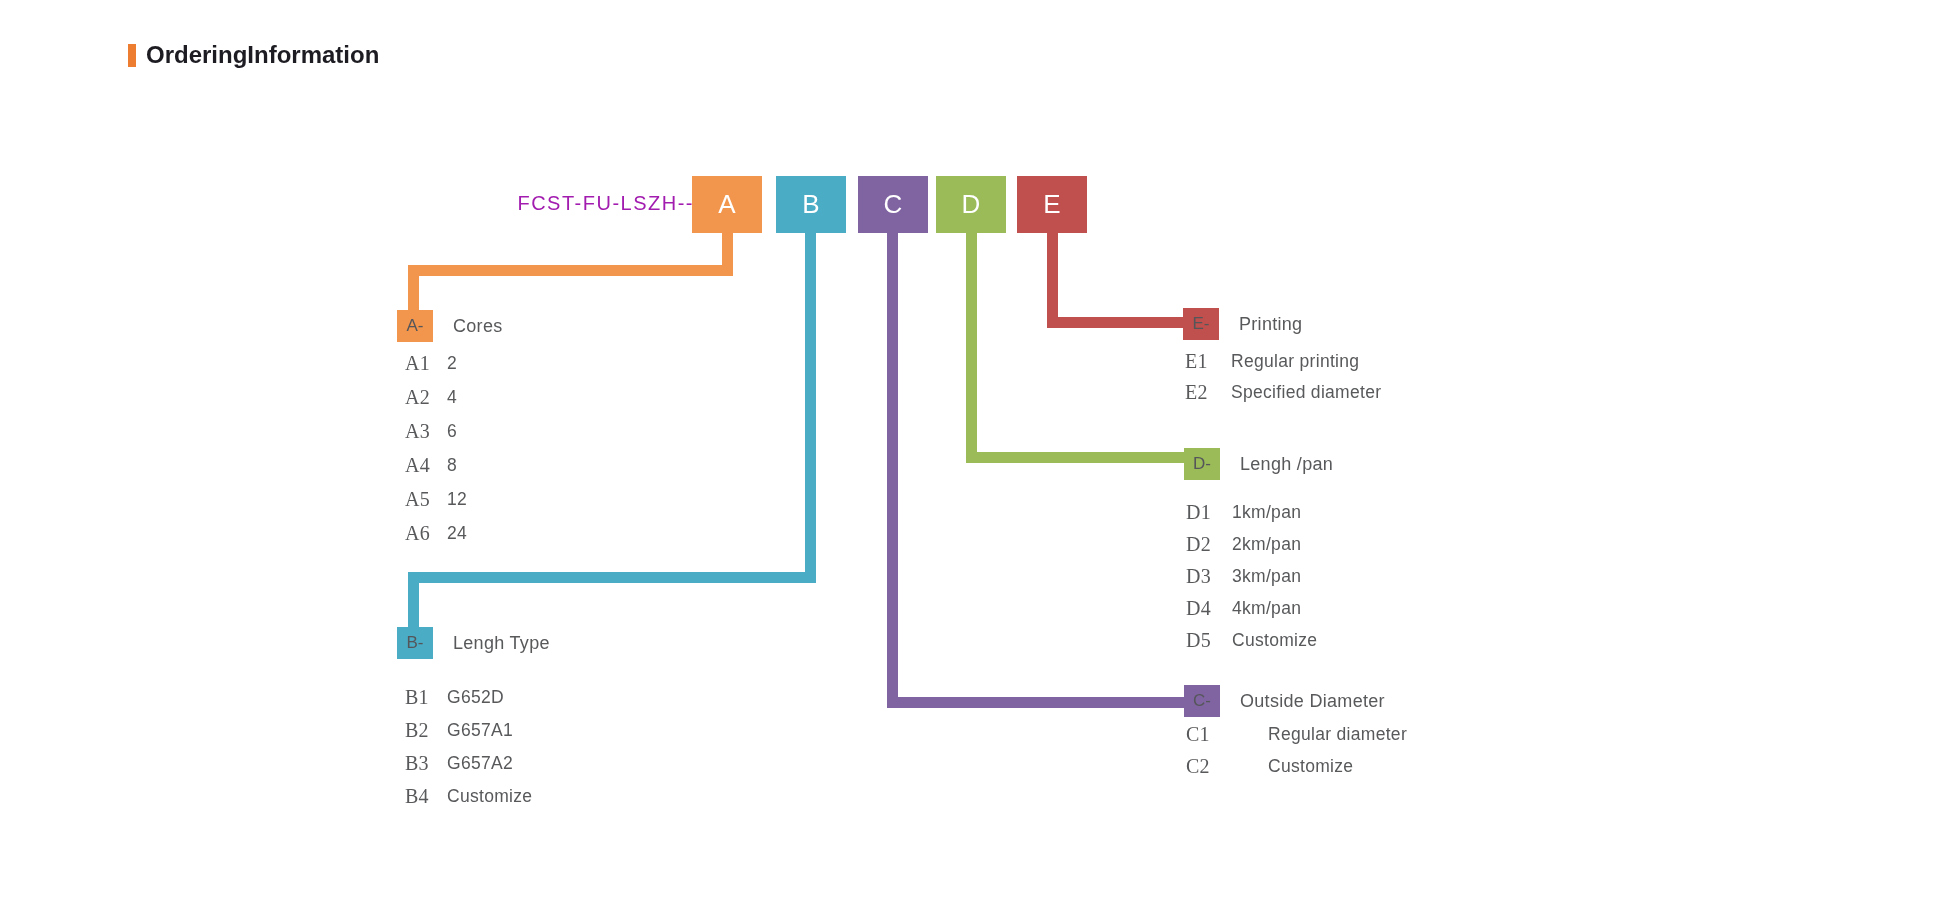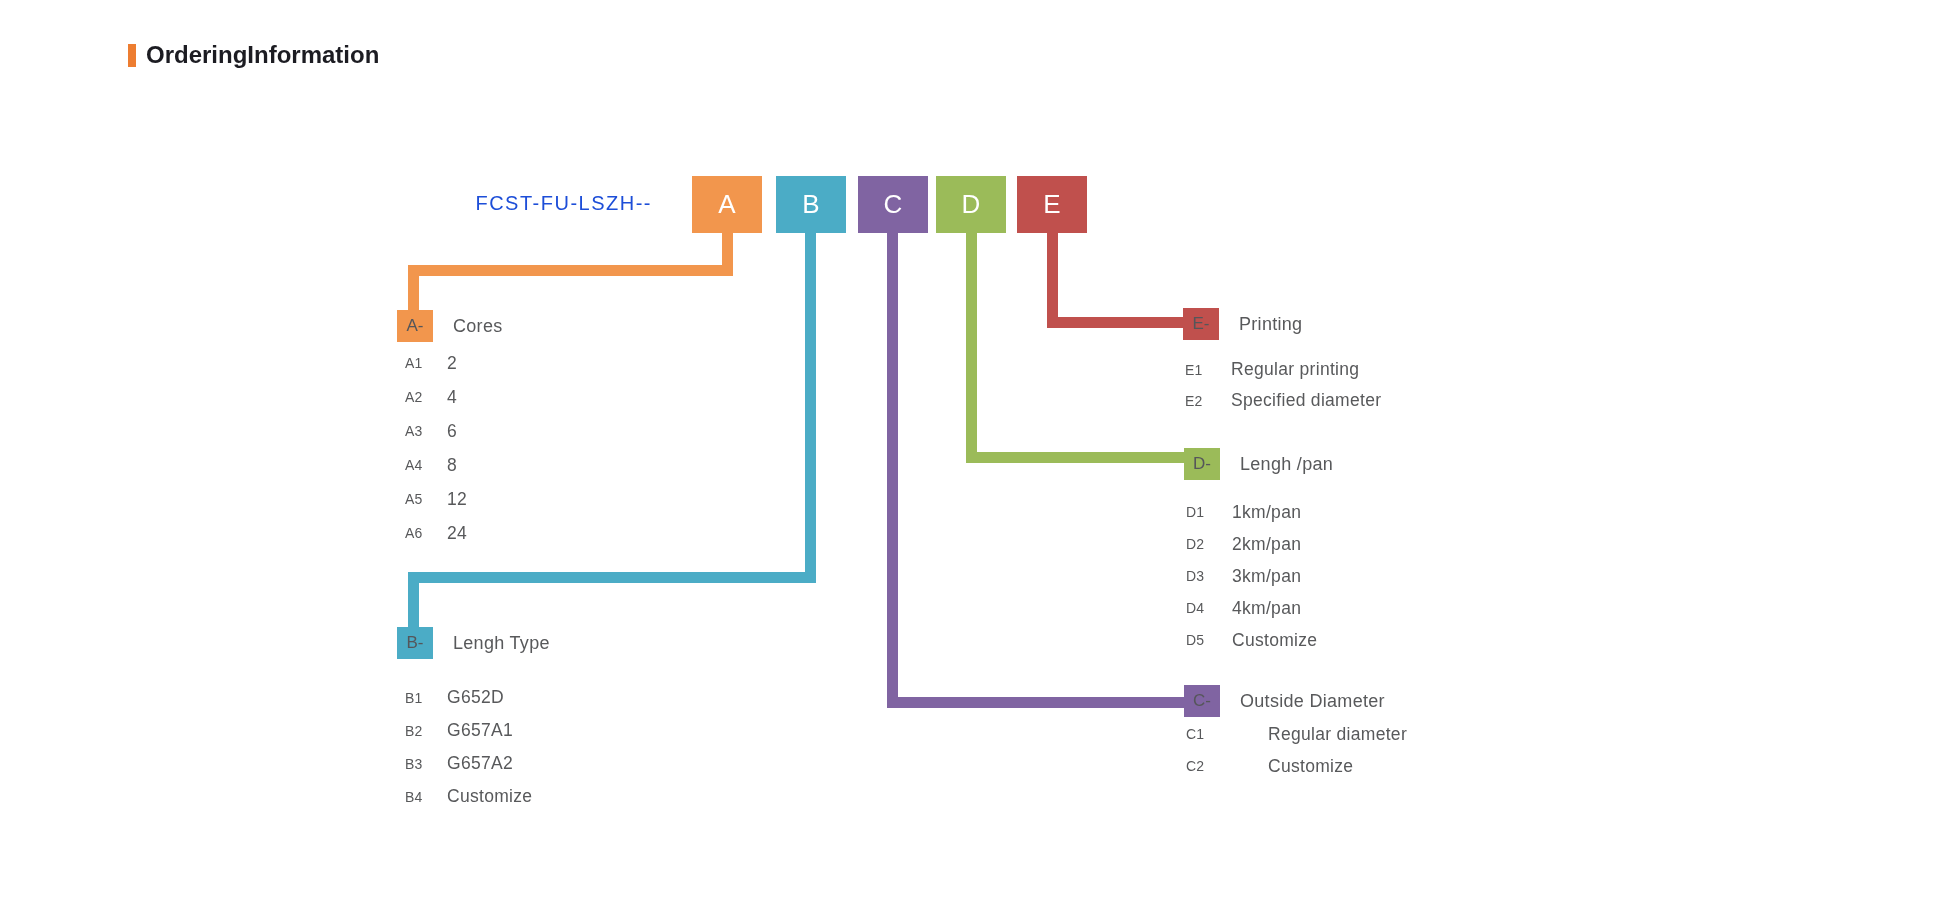--- a/index.html
+++ b/index.html
@@ -28,26 +28,26 @@
     font-size:24px;
     font-weight:700;
     color:#1c1c22;
     letter-spacing:0px;
     line-height:38px;
     white-space:nowrap;
   }
   
   .prefix{
     position:absolute;
-    left:444px; top:192px;
+    left:486px; top:192px;
     width:208px;
     text-align:right;
     font-size:20px;
     letter-spacing:1.5px;
-    color:#1d4ed8;
+    color:#a21caf;
     white-space:nowrap;
   }
   
   .code-box{
     position:absolute;
     top:176px;
     width:70px; height:57px;
     color:#ffffff;
     font-size:26px;
     text-align:center;
@@ -71,43 +71,44 @@
     margin-left:20px;
     font-size:18px;
     color:#58595b;
     letter-spacing:0.3px;
     white-space:nowrap;
   }
   .rows{display:block;}
   .row{display:flex;align-items:center;}
   .row .code{
     color:#58595b;
-    font-size:14px;
+    font-size:20px;
     letter-spacing:0.2px;
+    font-family:Liberation Serif, serif;
   }
   .row .val{
     color:#58595b;
     font-size:17.5px;
     letter-spacing:0.3px;
     white-space:nowrap;
   }
   .sect-left .row{padding-left:8px;}
   .sect-left .row .code{width:42px;flex:0 0 42px;}
   .sect-right .row{padding-left:2px;}
   .sect-right .row .code{width:46px;flex:0 0 46px;}
   .sec-a .row{height:34px;}
   .sec-a .rows{margin-top:4px;}
   .sec-b .row{height:33px;}
   .sec-b .rows{margin-top:22px;}
   .sec-c .row{height:32px;gap:36px;}
   .sec-c .rows{margin-top:1px;}
   .sec-d .row{height:32px;}
   .sec-d .rows{margin-top:16px;}
   .sec-e .row{height:31px;}
-  .sec-e .rows{margin-top:14px;}
+  .sec-e .rows{margin-top:6px;}
 </style>
 </head>
 <body>
 
 <div class="canvas">
 
   <div class="title-row">
     <span class="accent-bar" style="background-color: rgb(237, 125, 49);"></span>
     <h1 class="title">OrderingInformation</h1>
   </div>

